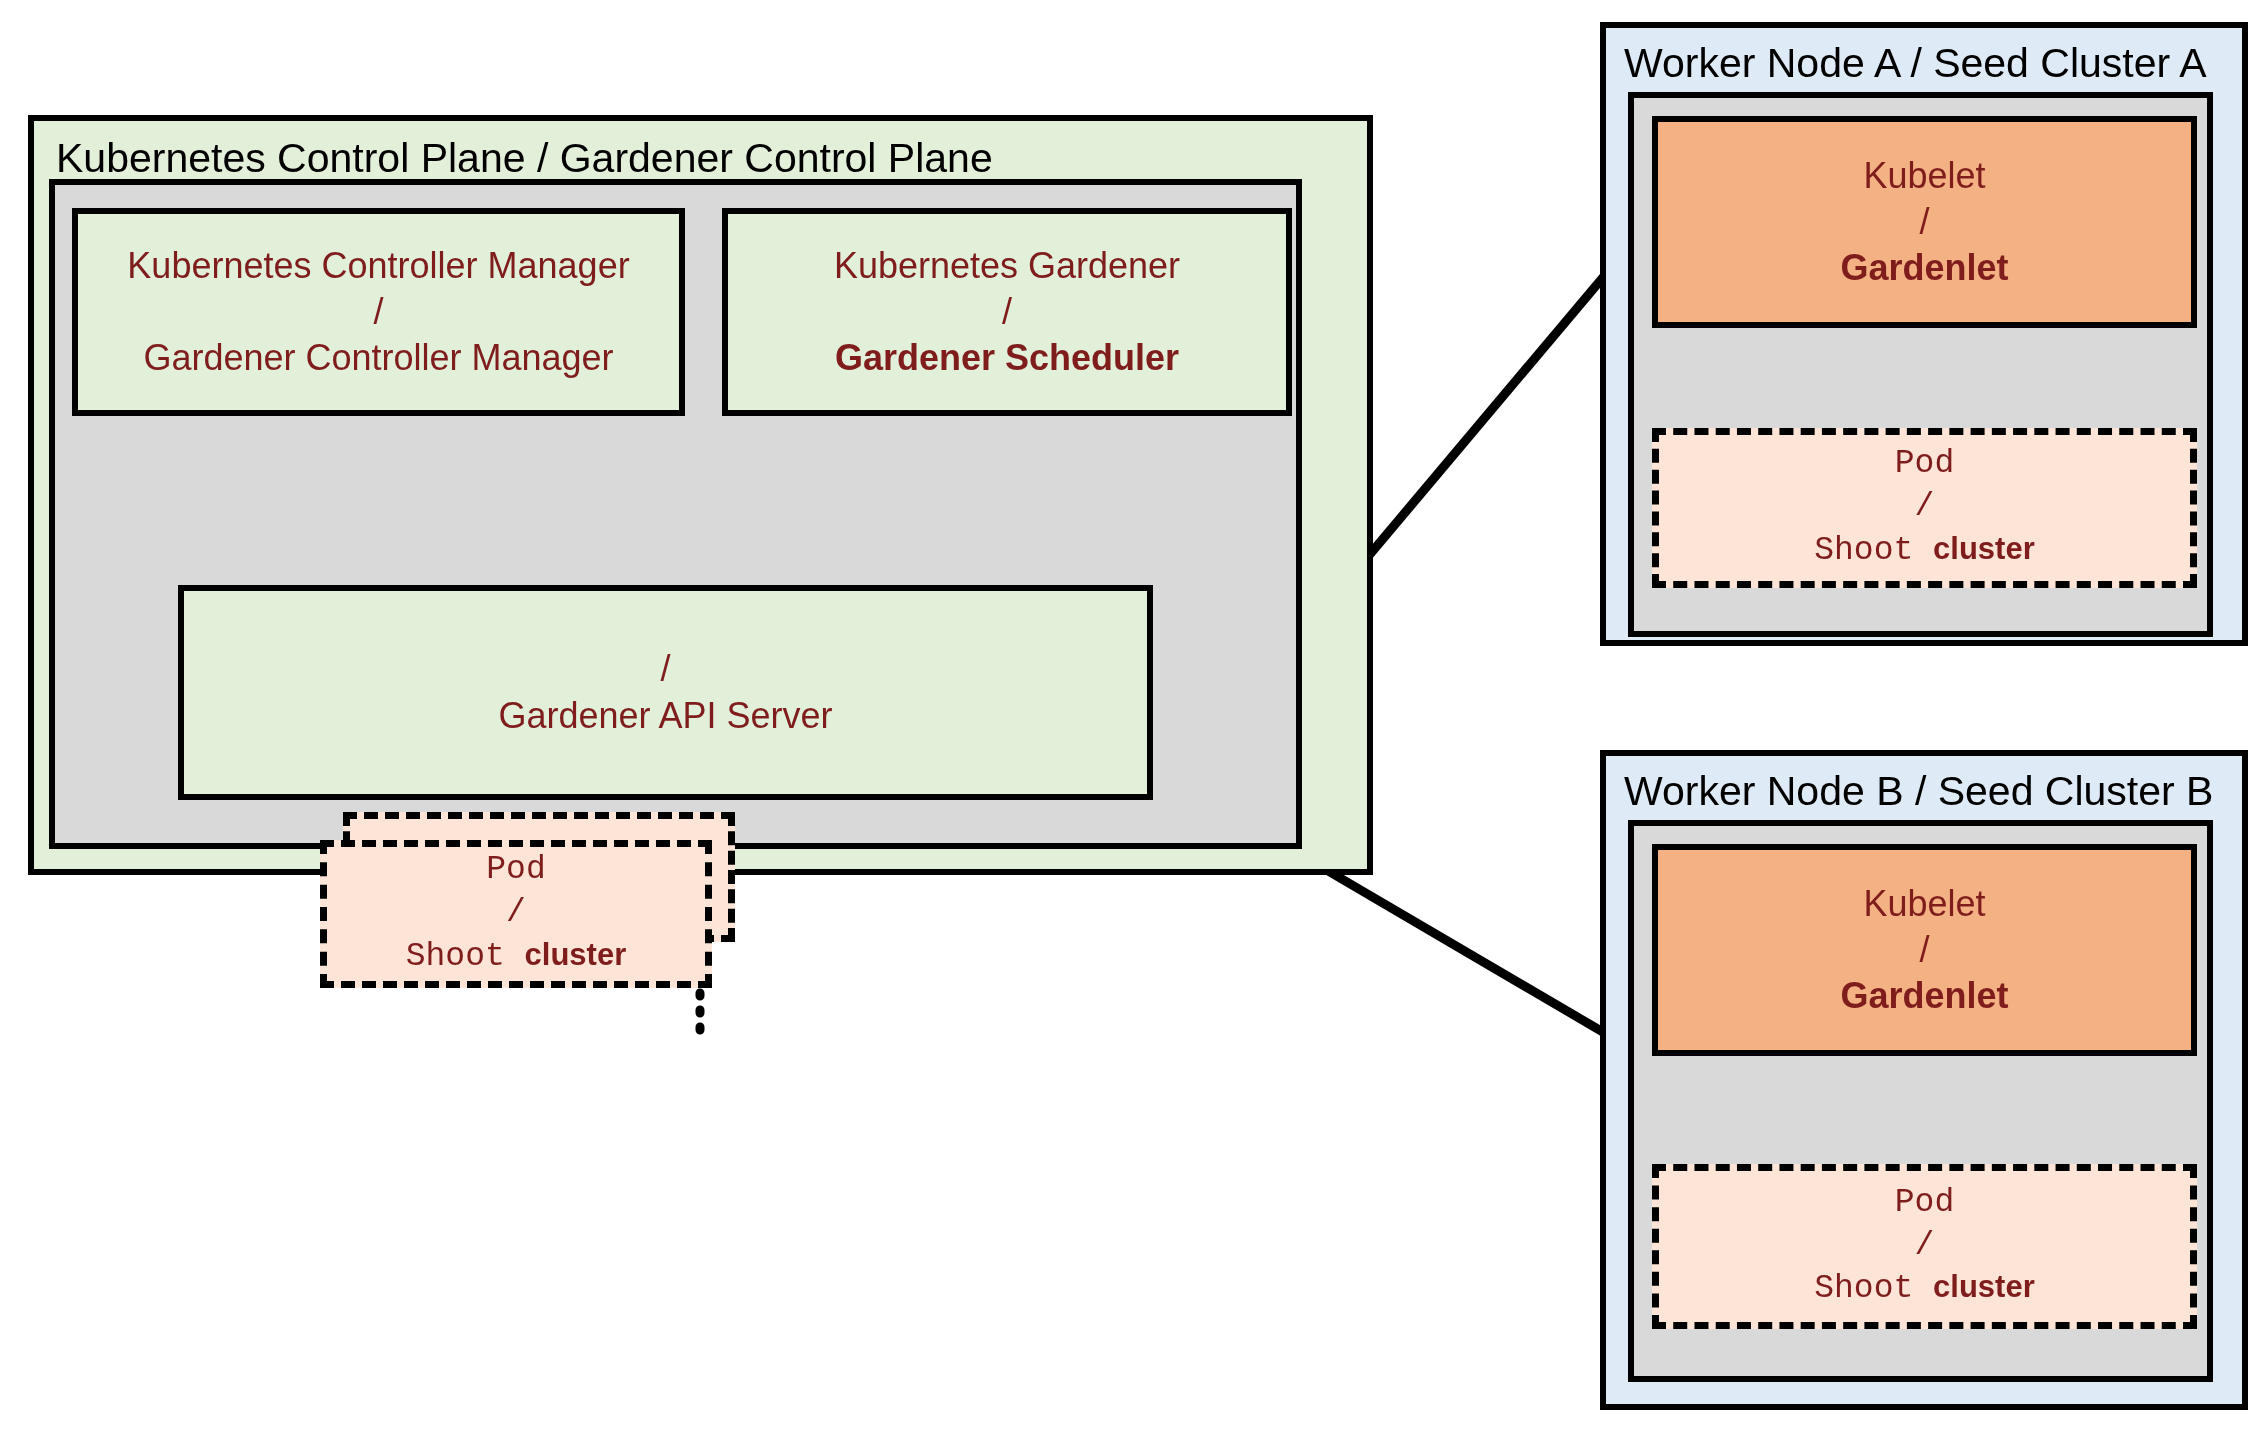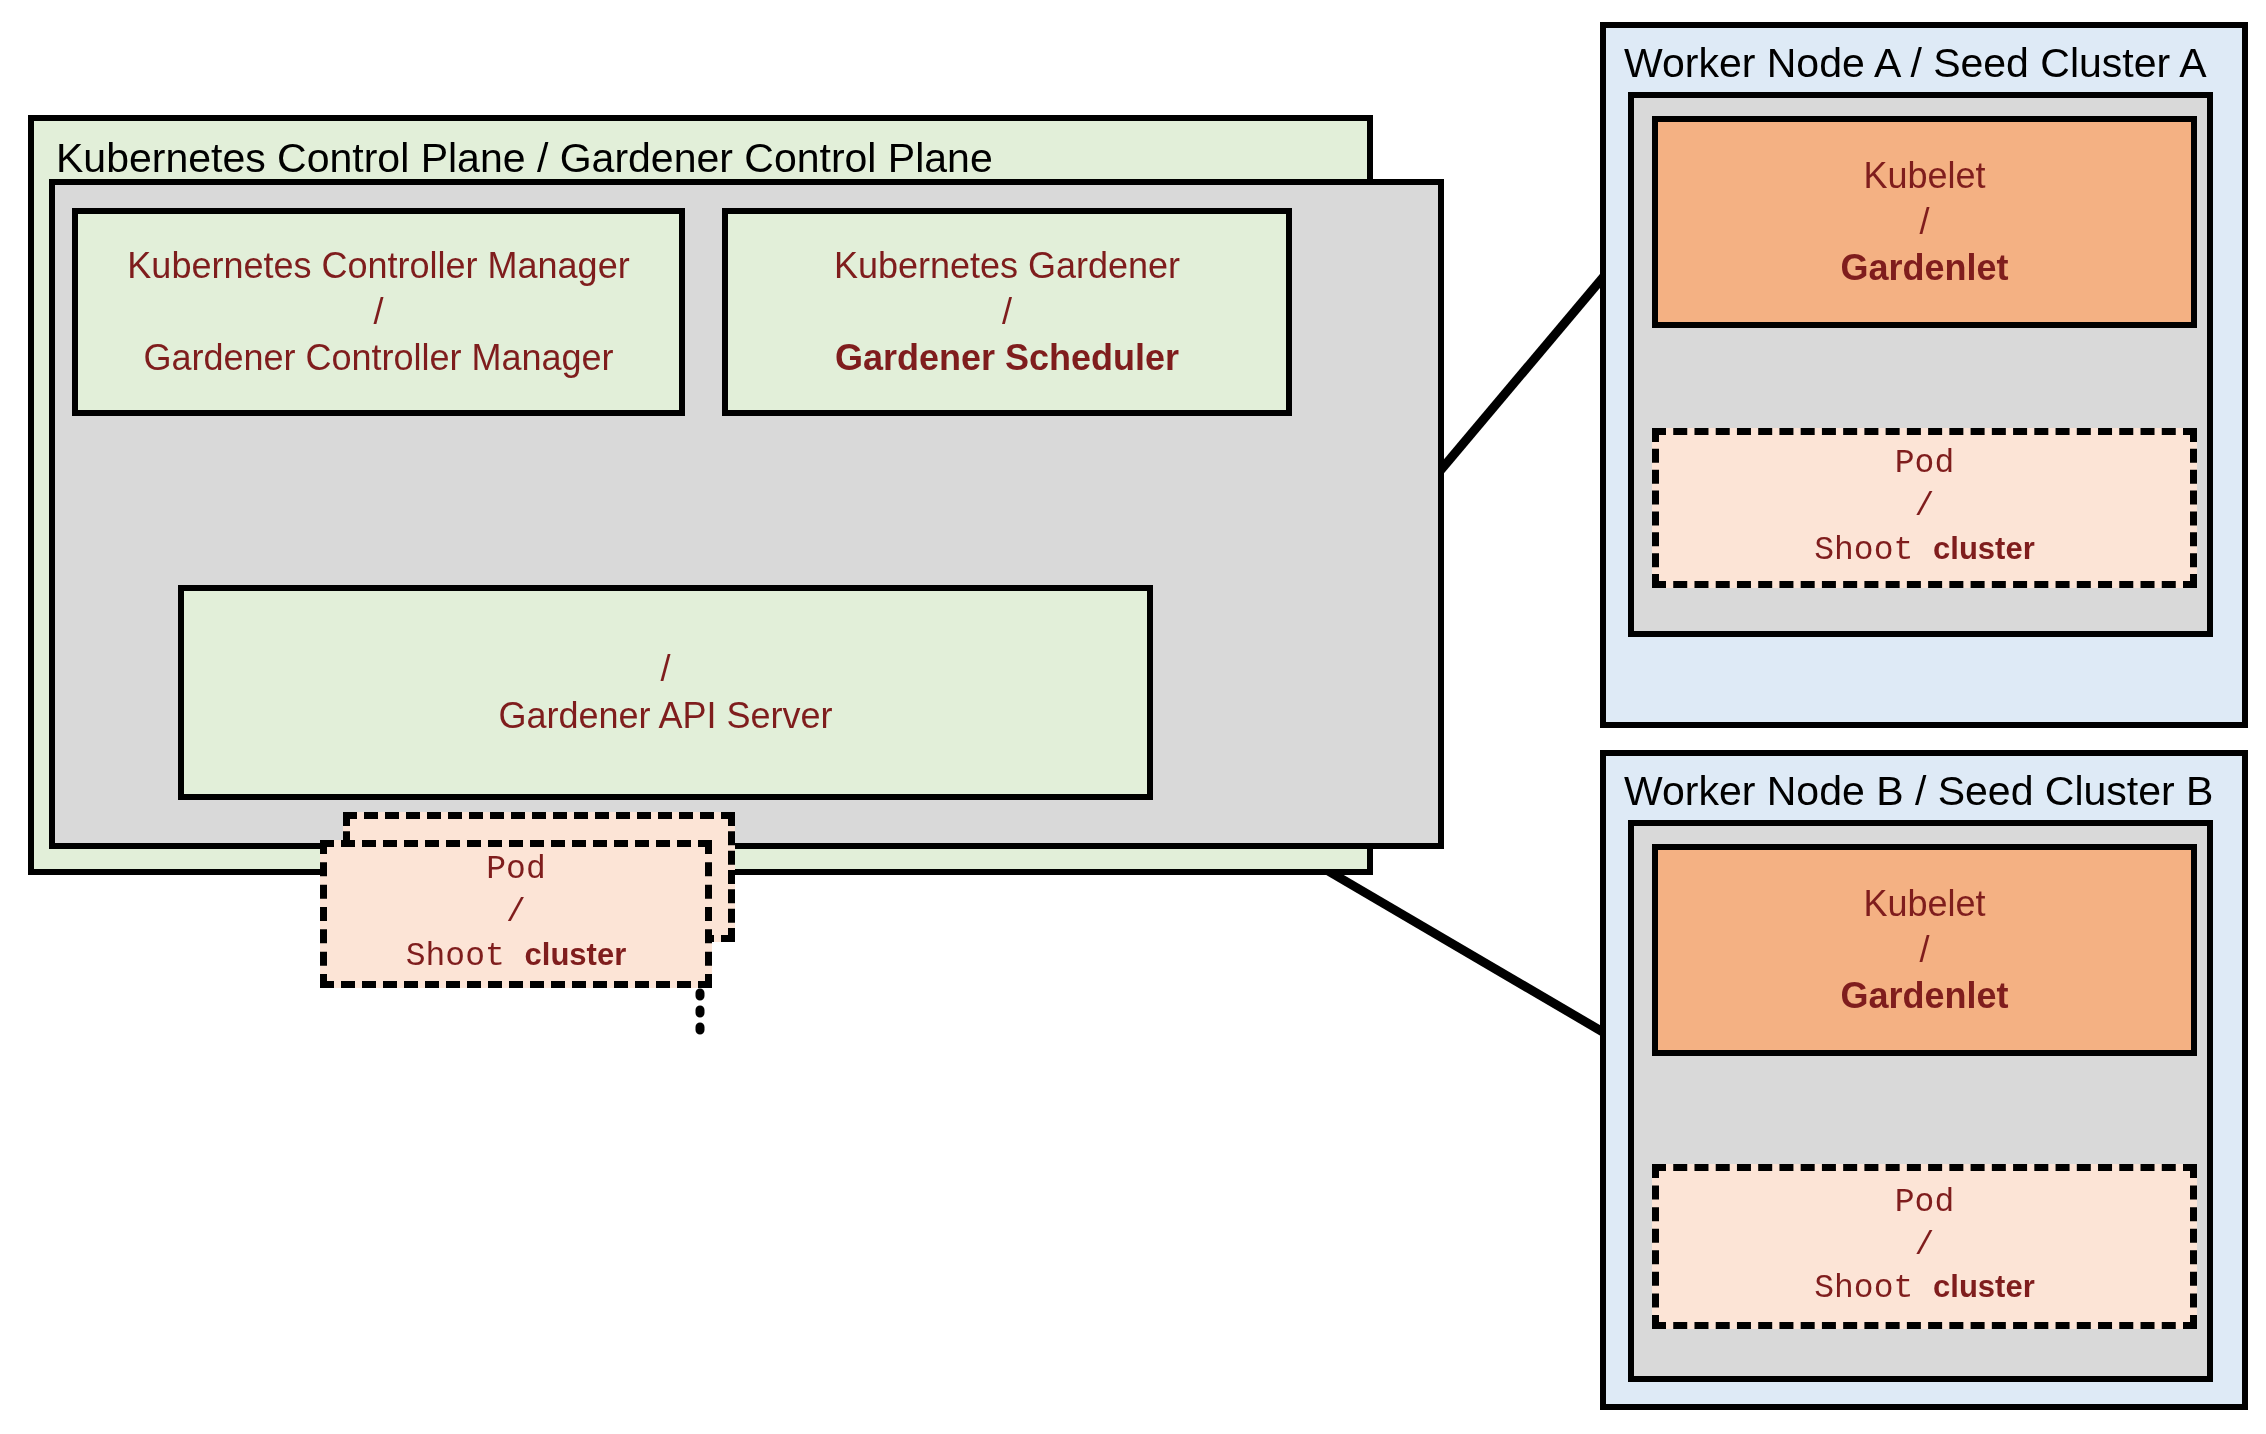--- a/index.html
+++ b/index.html
@@ -113,21 +113,21 @@
 
     <line x1="1932" y1="268" x2="1932" y2="338" stroke="#000000" stroke-width="9" stroke-dasharray="3 13" stroke-linecap="round" marker-end="url(#arrowDot)"></line>
 
     <line x1="1932" y1="775" x2="1932" y2="845" stroke="#000000" stroke-width="9" stroke-dasharray="3 13" stroke-linecap="round" marker-end="url(#arrowDot)"></line>
   </svg>
 
   <div class="box green" style="left:28px; top:115px; width:1345px; height:760px;">
 
     <div class="panel-title" style="left:22px; top:16px;">Kubernetes Control Plane / Gardener Control Plane</div>
 
-    <div class="box gray" style="left:15px; top:58px; width:1395px; height:670px;">
+    <div class="box gray" style="left:15px; top:58px; width:1253px; height:670px;">
 
       <div class="box green" style="left:17px; top:23px; width:613px; height:208px;">
         <div class="stack center-v">
           <div class="ln">Kubernetes Controller Manager</div>
           <div class="ln sl">/</div>
           <div class="ln">Gardener Controller Manager</div>
         </div>
       </div>
 
       <div class="box green" style="left:667px; top:23px; width:570px; height:208px;">
@@ -151,21 +151,21 @@
         <div class="stack center-v">
           <div class="mono">Pod</div>
           <div class="mono">/</div>
           <div class="mono"><span>Shoot </span><span class="bold-sans">cluster</span></div>
         </div>
       </div>
 
     </div>
   </div>
 
-  <div class="box blue" style="left:1600px; top:22px; width:648px; height:706px;">
+  <div class="box blue" style="left:1600px; top:22px; width:648px; height:624px;">
 
     <div class="panel-title" style="left:18px; top:14px;">Worker Node A / Seed Cluster A</div>
 
     <div class="box gray" style="left:22px; top:64px; width:585px; height:545px;">
 
       <div class="box orange" style="left:18px; top:18px; width:545px; height:212px;">
         <div class="stack center-v">
           <div class="ln">Kubelet</div>
           <div class="ln sl">/</div>
           <div class="ln b">Gardenlet</div>

